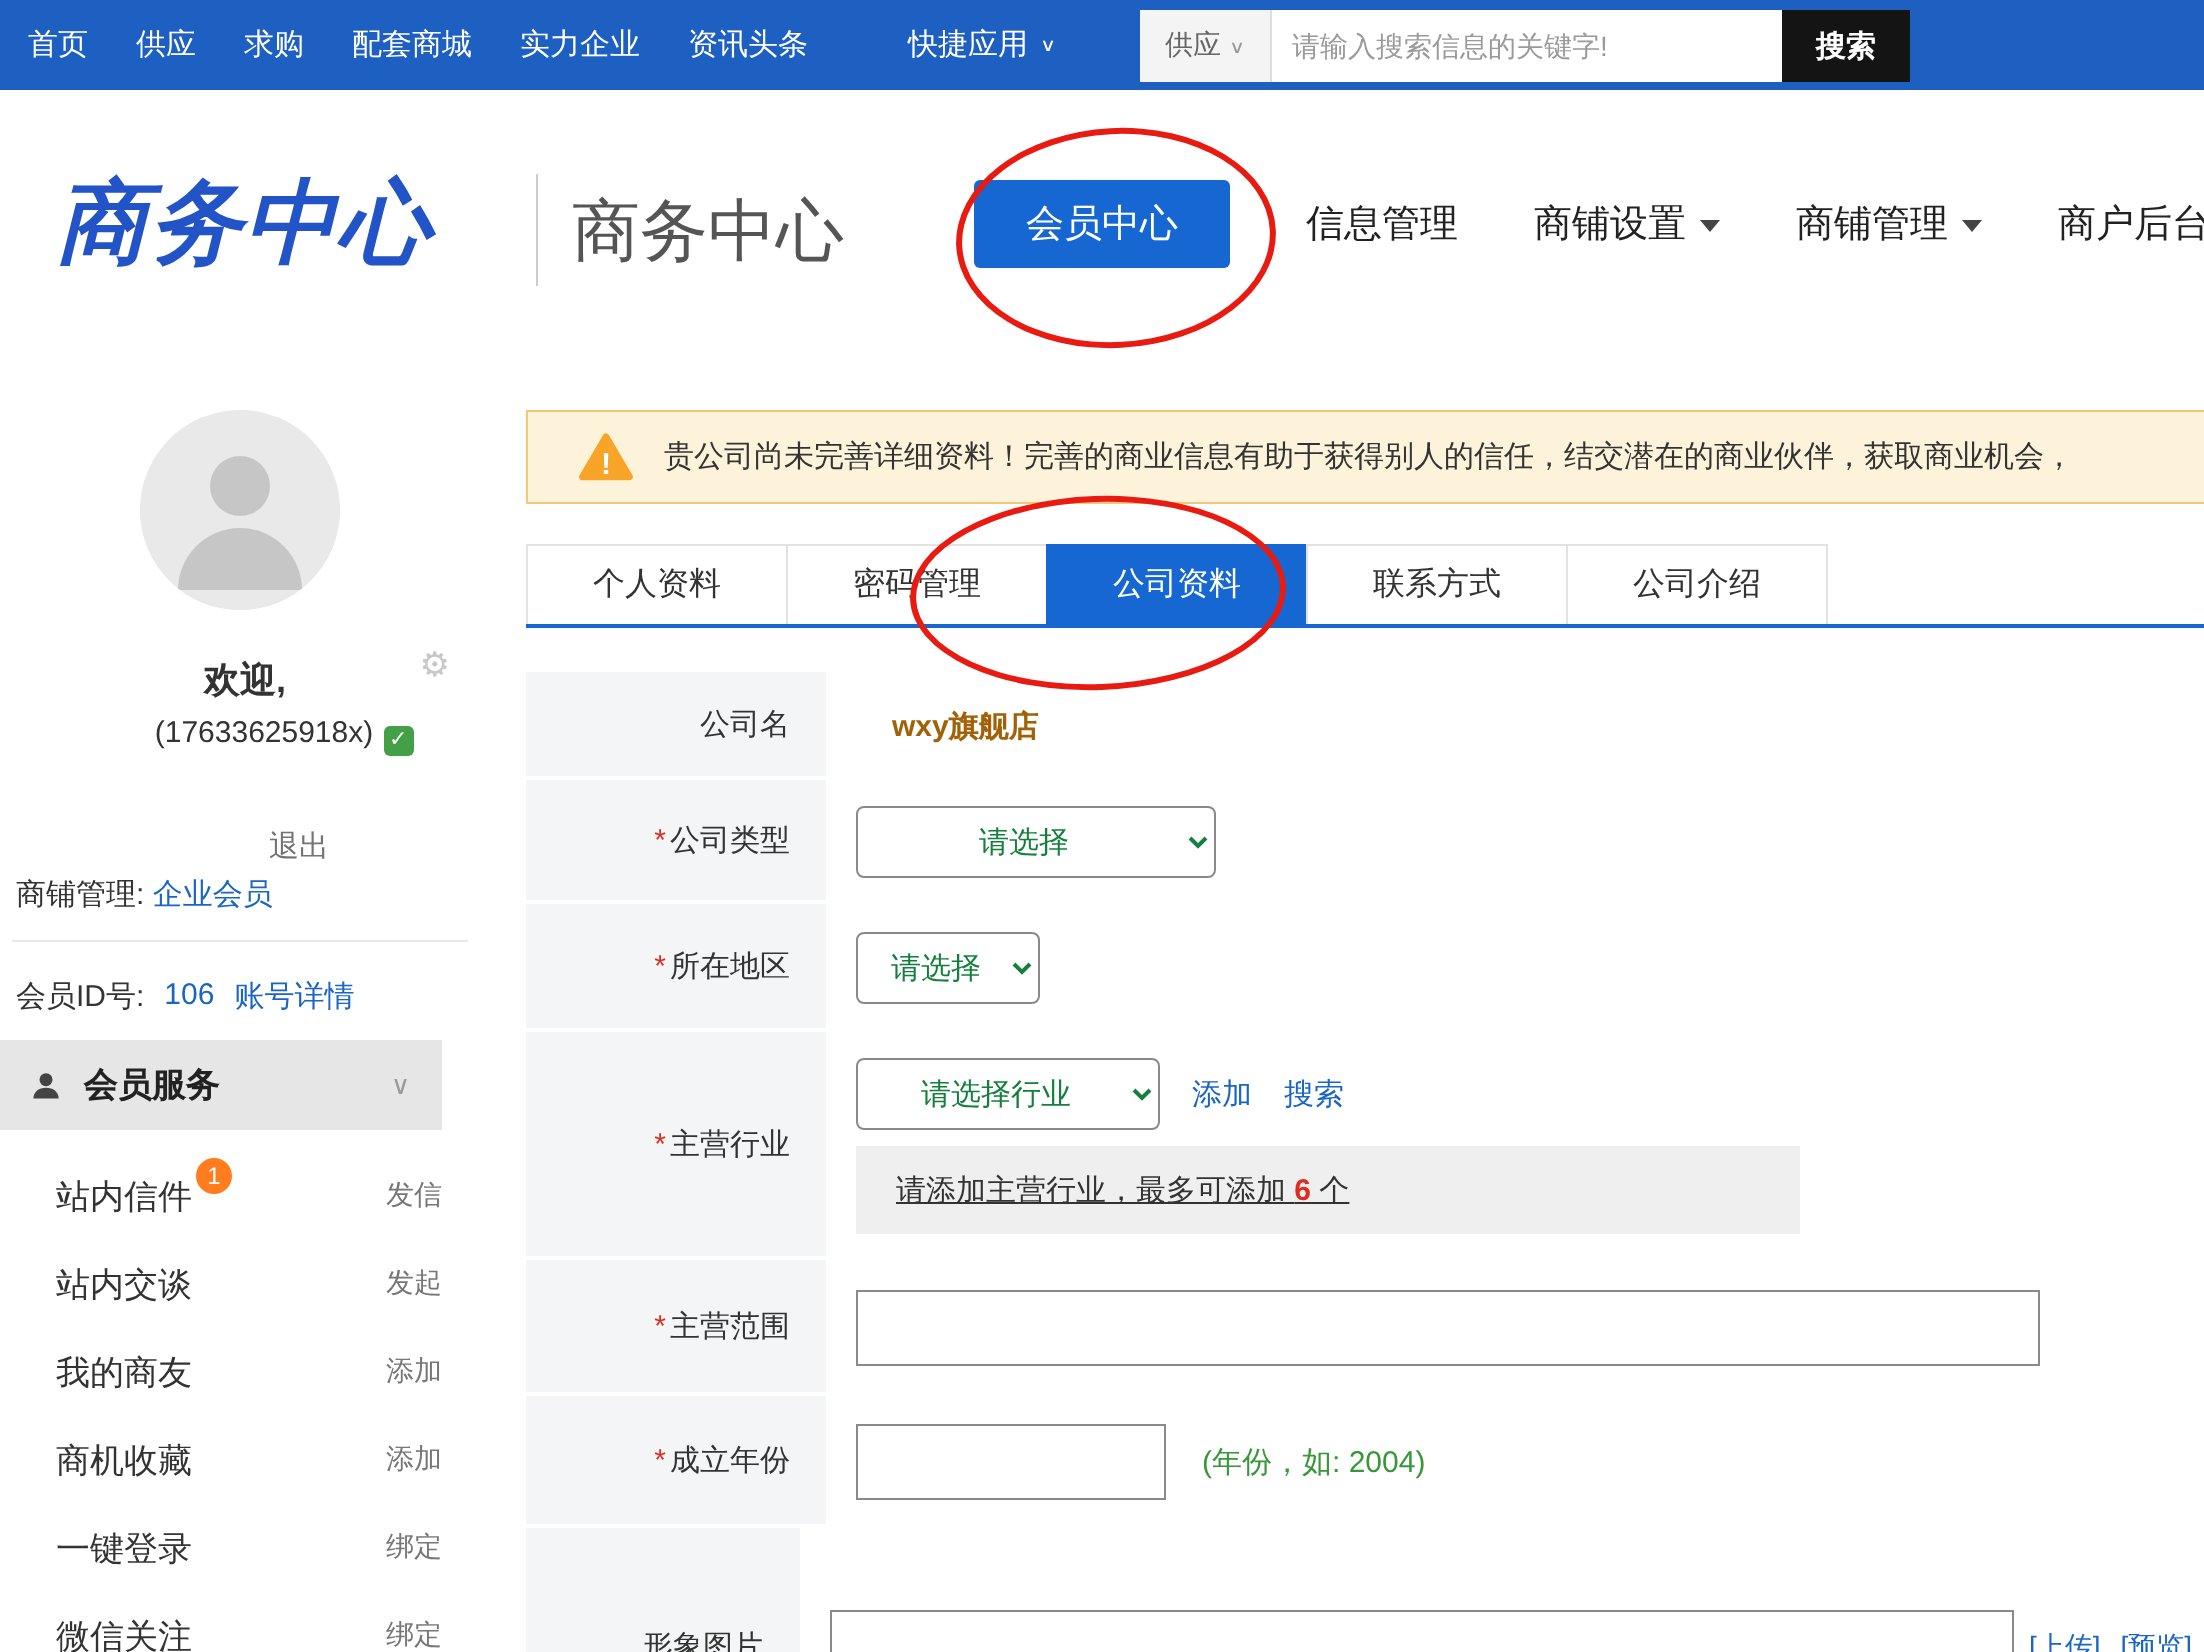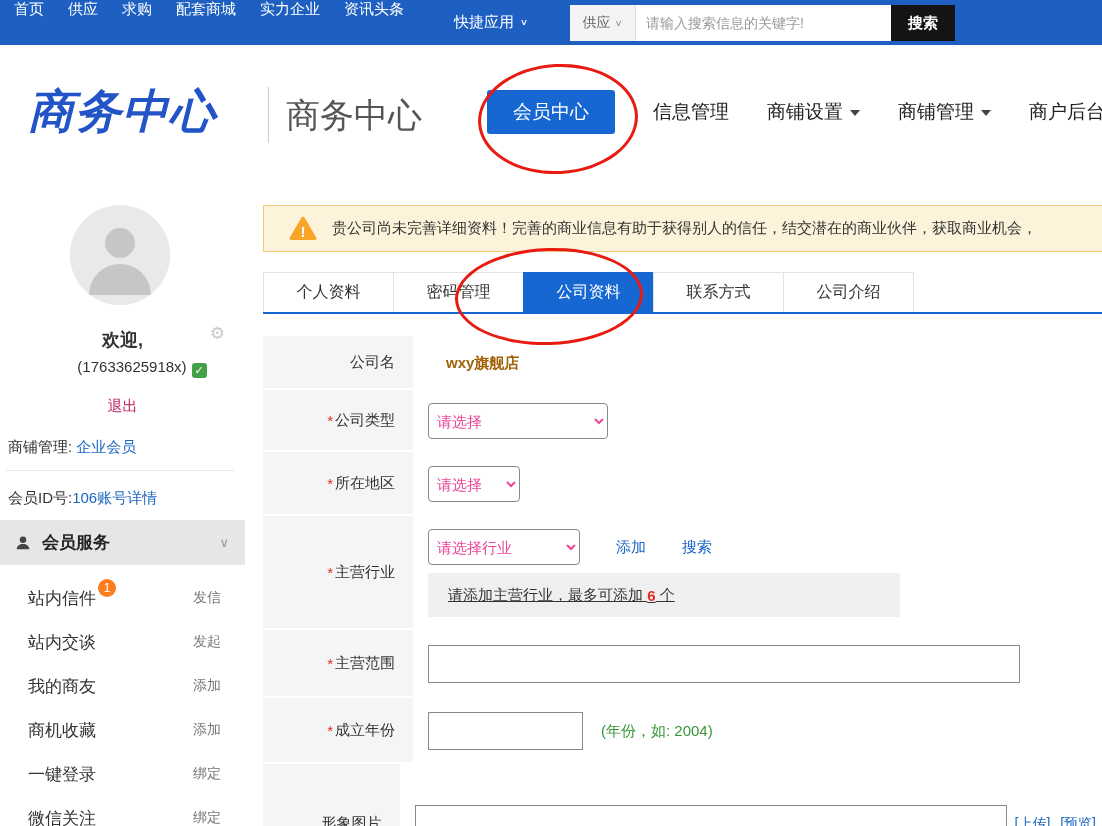--- a/index.html
+++ b/index.html
@@ -1,21 +1,21 @@
 <!DOCTYPE html>
 <html><head>
 <meta charset="utf-8">
 <style>
   * { margin:0; padding:0; box-sizing:border-box; font-family:"Liberation Sans","DejaVu Sans",sans-serif; }
   html,body { background:#ffffff; }
   #screen { position:relative; width:1102px; height:826px; background:#fff; overflow:hidden; }
 
   
   .topbar { position:absolute; top:0; left:0; width:100%; height:45px; background:#1e5fc2; color:#fff; }
-  .topnav { display:flex; gap:24px; padding-left:14px; height:45px; font-size:15px; }
+  .topnav { display:flex; align-items:center; gap:24px; padding-left:14px; height:45px; font-size:15px; }
   .topnav a { color:#fff; cursor:pointer; white-space:nowrap; text-decoration:none; }
   .topnav .quick { margin-left:26px; display:flex; align-items:center; gap:6px; }
   .chev { font-size:11px; transform:scaleY(.8); display:inline-block; }
   .searchbar { position:absolute; left:570px; top:5px; width:385px; height:36px; display:flex; background:#fff; }
   .search-cat { width:66px; background:#f4f4f4; color:#666; font-size:14px; display:flex; align-items:center; justify-content:center; gap:4px; border-right:1px solid #ddd; cursor:pointer; }
   .search-cat .chev { color:#999; }
   .search-input { flex:1; border:none; outline:none; padding:0 10px; font-size:14px; color:#0369a1; }
   .search-input::placeholder { color:#9a9a9a; }
   .search-btn { width:64px; background:#141414; color:#fff; border:none; font-size:15px; font-weight:bold; cursor:pointer; }
 
@@ -34,49 +34,49 @@
   .circle1 { left:478px; top:64px; width:160px; height:110px; transform:rotate(-3deg); }
   .circle2 { left:455px; top:248px; width:188px; height:97px; transform:rotate(-2deg); }
 
   
   .sidebar { position:absolute; left:0; top:178px; width:245px; height:648px; background:#fff; }
   .avatar { position:absolute; left:70px; top:27px; width:100px; height:100px; border-radius:50%; overflow:hidden; background:#e9e9e9; }
   .welcome { position:absolute; top:150px; width:100%; text-align:center; font-size:18px; font-weight:bold; color:#333; }
   .gear { position:absolute; right:20px; top:145px; color:#c8c8c8; font-size:17px; cursor:pointer; }
   .account { position:absolute; top:180px; width:100%; text-align:center; font-size:15px; color:#333;padding-left:39px; }
   .check { display:inline-block; width:15px; height:15px; background:#43a047; color:#fff; font-size:11px; line-height:15px; border-radius:3px; vertical-align:-2px; margin-left:5px; text-align:center; }
-  .logout { position:absolute; top:219px; width:100%; text-align:center; font-size:15px; color:#be185d; cursor:pointer; }
+  .logout { position:absolute; top:236px; width:100%; text-align:center; font-size:15px; color:#737373; cursor:pointer;margin-left:27px; }
   .level { position:absolute; top:260px; left:8px; font-size:15px; color:#333; }
   .blue { color:#1a66c2; cursor:pointer; text-decoration:none; }
   .hr { position:absolute; top:292px; left:6px; width:228px; height:1px; background:#e8e8e8; }
-  .idrow { position:absolute; top:311px; left:8px; font-size:15px; color:#333; display:flex; gap:0; }
-  .svc { position:absolute; top:342px; left:0; width:245px; height:45px; background:#e6e6e6; display:flex; align-items:center; padding:0 16px 0 14px; gap:10px; font-size:17px; font-weight:bold; color:#222; cursor:pointer; }
+  .idrow { position:absolute; top:311px; left:8px; font-size:15px; color:#333; display:flex; gap:10px; }
+  .svc { position:absolute; top:342px; left:0; width:221px; height:45px; background:#e6e6e6; display:flex; align-items:center; padding:0 16px 0 14px; gap:10px; font-size:17px; font-weight:bold; color:#222; cursor:pointer; }
   .svc .chev2 { margin-left:auto; color:#999; font-weight:normal; font-size:13px; }
   .menu { position:absolute; top:398px; left:0; width:245px; }
   .mitem { height:44px; display:flex; align-items:center; padding:0 24px 0 28px; font-size:17px; color:#333; }
   .mitem .mlabel { cursor:pointer; }
   .mitem .action { margin-left:auto; font-size:14px; color:#777; cursor:pointer; }
   .badge { min-width:18px; height:18px; background:#ff7d1f; color:#fff; border-radius:50%; font-size:12px; line-height:18px; text-align:center; margin-left:2px; transform:translateY(-10px); }
 
   
   .main { position:absolute; left:263px; top:178px; width:839px; height:648px; }
   .banner { margin-top:27px; height:47px; width:860px; background:#fdf3da; border:1px solid #f2c879; display:flex; align-items:center; padding-left:24px; gap:14px; font-size:15px; color:#333; }
   .tabs { margin-top:20px; display:flex; border-bottom:2px solid #1667d2; width:860px; }
   .tab { width:131px; height:40px; display:flex; align-items:center; justify-content:center; font-size:16px; color:#333; background:#fff; border:1px solid #e2e2e2; border-bottom:none; margin-right:-1px; cursor:pointer; }
   .tab.active { background:#1667d2; border-color:#1667d2; color:#fff; }
 
   .form { margin-top:22px; }
   .frow { display:flex; }
   .flabel { width:150px; background:#f4f5f6; display:flex; align-items:center; justify-content:flex-end; padding-right:18px; font-size:15px; color:#333; border-bottom:2px solid #fff; }
   .req { color:#e02b20; font-style:normal; margin-right:2px; }
   .fcontent { flex:1; display:flex; align-items:center; padding-left:15px; }
   .fcontent.col { flex-direction:column; align-items:flex-start; justify-content:center; gap:8px; }
-  .irow { display:flex; align-items:center;gap:20px; }
+  .irow { display:flex; align-items:center; }
   .company-name { font-size:15px; font-weight:bold; color:#a16207; padding-left:18px; }
-  select.sel { height:36px; font-size:15px; padding:0 4px; border:1px solid #8a8a8a; border-radius:4px; background:#fff; color:#ec4899; cursor:pointer; }
+  select.sel { height:36px; font-size:15px; padding:0 4px; border:1px solid #8a8a8a; border-radius:4px; background:#fff; color:#15803d; cursor:pointer;text-align:center; }
   .w180 { width:180px; } .w92 { width:92px; } .w152 { width:152px; }
   input.txt { height:38px; border:1px solid #8a8a8a; font-size:15px; padding:0 8px; background:#fff; }
   .wide { width:592px; } .wyear { width:155px; }
   .link { font-size:15px; margin-left:16px; }
   .hintbox { width:472px; height:44px; background:#efefef; display:flex; align-items:center; padding-left:20px; font-size:15px; color:#333; white-space:pre;text-decoration:underline; }
   .rednum { color:#e02b20; font-weight:bold; }
   .greenhint { color:#389738; font-size:15px; margin-left:18px; }
   .uplinks { margin-left:8px; font-size:14px; white-space:nowrap; }
   .uplinks a { margin-right:6px; }
 </style>

